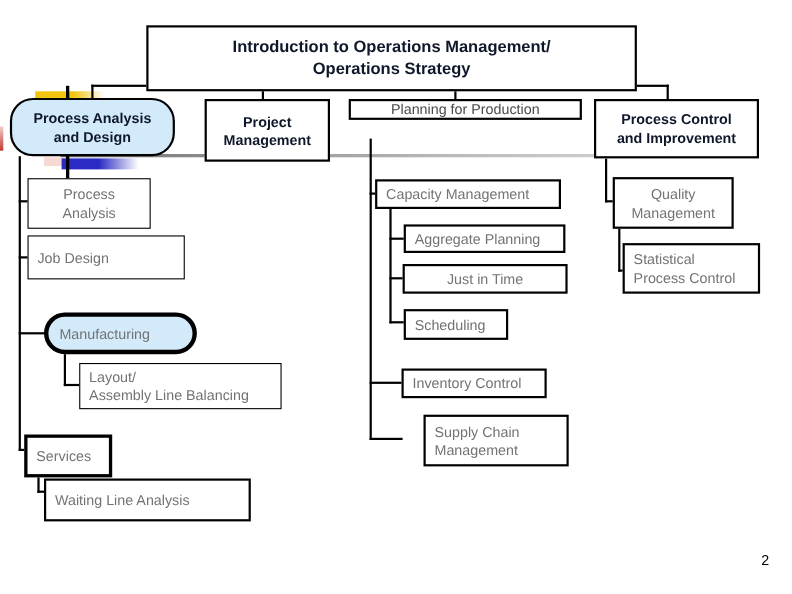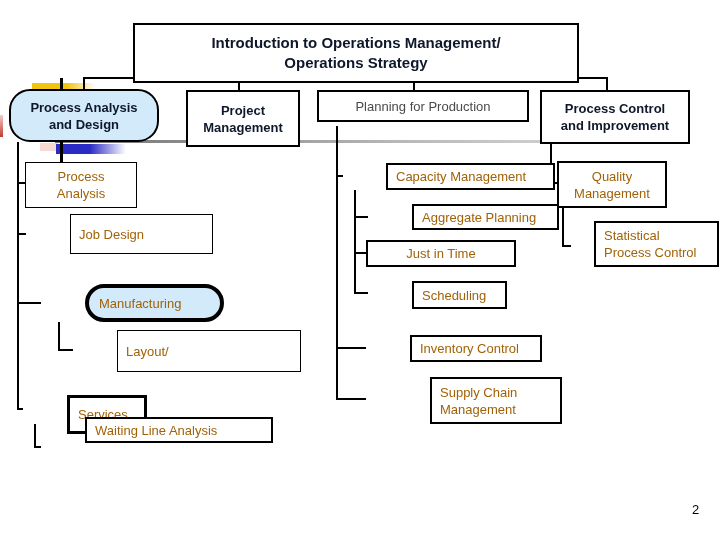--- a/index.html
+++ b/index.html
@@ -2,25 +2,25 @@
 <html><head>
 <meta charset="utf-8">
 <style>
   html,body { margin:0; padding:0; background:#fff; }
   .slide {
     position:relative; width:720px; height:540px; background:#ffffff;
     overflow:hidden; font-family:"Liberation Sans", sans-serif;
   }
   .bx {
     position:absolute; box-sizing:border-box; background:#ffffff;
-    border:2px solid #000; color:#a16207; font-size:13px; line-height:17px;
+    border:2px solid #000; color:#737373; font-size:13px; line-height:17px;
     display:flex; flex-direction:column; justify-content:center; z-index:3;
   }
   .center { text-align:center; align-items:center; }
-  .left   { padding-left:8px;  align-items:flex-start; text-align:right;margin-left:45px; }
+  .left   { padding-left:8px;  align-items:flex-start; text-align:right; }
   .bold   { font-weight:bold; color:#0f172a; }
   .b1 { border-width:1px; }
   .b3 { border-width:3px; }
   .b4 { border-width:4px; }
   .hl { background:#d3eafb;border-radius:21px; }
   .title { font-size:15px; line-height:20px; }
   .gray-text { color:#4a4a4a; }
   .ln { position:absolute; background:#000; z-index:2; }
   .decor { position:absolute; z-index:1; }
   .yellow-bar { left:32px; top:83px; width:63px; height:8px;
@@ -84,45 +84,46 @@
   </div>
 
   <div class="bx bold center hl" style="left:9px;top:89px;width:150px;height:53px">
     <span>Process Analysis</span>
     <span>and Design</span>
   </div>
   <div class="bx bold center" style="left:186px;top:90px;width:114px;height:57px">
     <span>Project</span>
     <span>Management</span>
   </div>
-  <div class="bx center gray-text" style="left:317px;top:90px;width:212px;height:32px">
+  <div class="bx center gray-text" style="left:317px;top:90px;width:212px;height:19px">
     <span>Planning for Production</span>
   </div>
   <div class="bx bold center" style="left:540px;top:90px;width:150px;height:54px">
     <span>Process Control</span>
     <span>and Improvement</span>
   </div>
 
   <div class="bx b1 center" style="left:25px;top:162px;width:112px;height:46px">
     <span>Process</span>
     <span>Analysis</span>
   </div>
   <div class="bx b1 left" style="left:25px;top:214px;width:143px;height:40px">
     <span>Job Design</span>
   </div>
   <div class="bx b4 left hl" style="left:40px;top:284px;width:139px;height:38px;padding-left:10px">
     <span>Manufacturing</span>
   </div>
   <div class="bx b1 left" style="left:72px;top:330px;width:184px;height:42px">
     <span>Layout/</span>
+    <span>Assembly Line Balancing</span>
   </div>
   <div class="bx b3 left" style="left:22px;top:395px;width:80px;height:39px">
     <span>Services</span>
   </div>
-  <div class="bx left" style="left:40px;top:417px;width:188px;height:26px">
+  <div class="bx left" style="left:40px;top:435px;width:188px;height:39px">
     <span>Waiting Line Analysis</span>
   </div>
 
   <div class="bx left" style="left:341px;top:163px;width:169px;height:27px">
     <span>Capacity Management</span>
   </div>
   <div class="bx left" style="left:367px;top:204px;width:147px;height:26px;">
     <span>Aggregate Planning</span>
   </div>
   <div class="bx center" style="left:366px;top:240px;width:150px;height:27px">
@@ -136,20 +137,20 @@
   </div>
   <div class="bx left" style="left:385px;top:377px;width:132px;height:47px">
     <span>Supply Chain</span>
     <span>Management</span>
   </div>
 
   <div class="bx center" style="left:557px;top:161px;width:110px;height:47px">
     <span>Quality</span>
     <span>Management</span>
   </div>
-  <div class="bx left" style="left:549px;top:221px;width:125px;height:46px">
+  <div class="bx left" style="left:566px;top:221px;width:125px;height:46px">
     <span>Statistical</span>
     <span>Process Control</span>
   </div>
 
   <div class="page-num">2</div>
 
 </div>
 
 </body></html>

